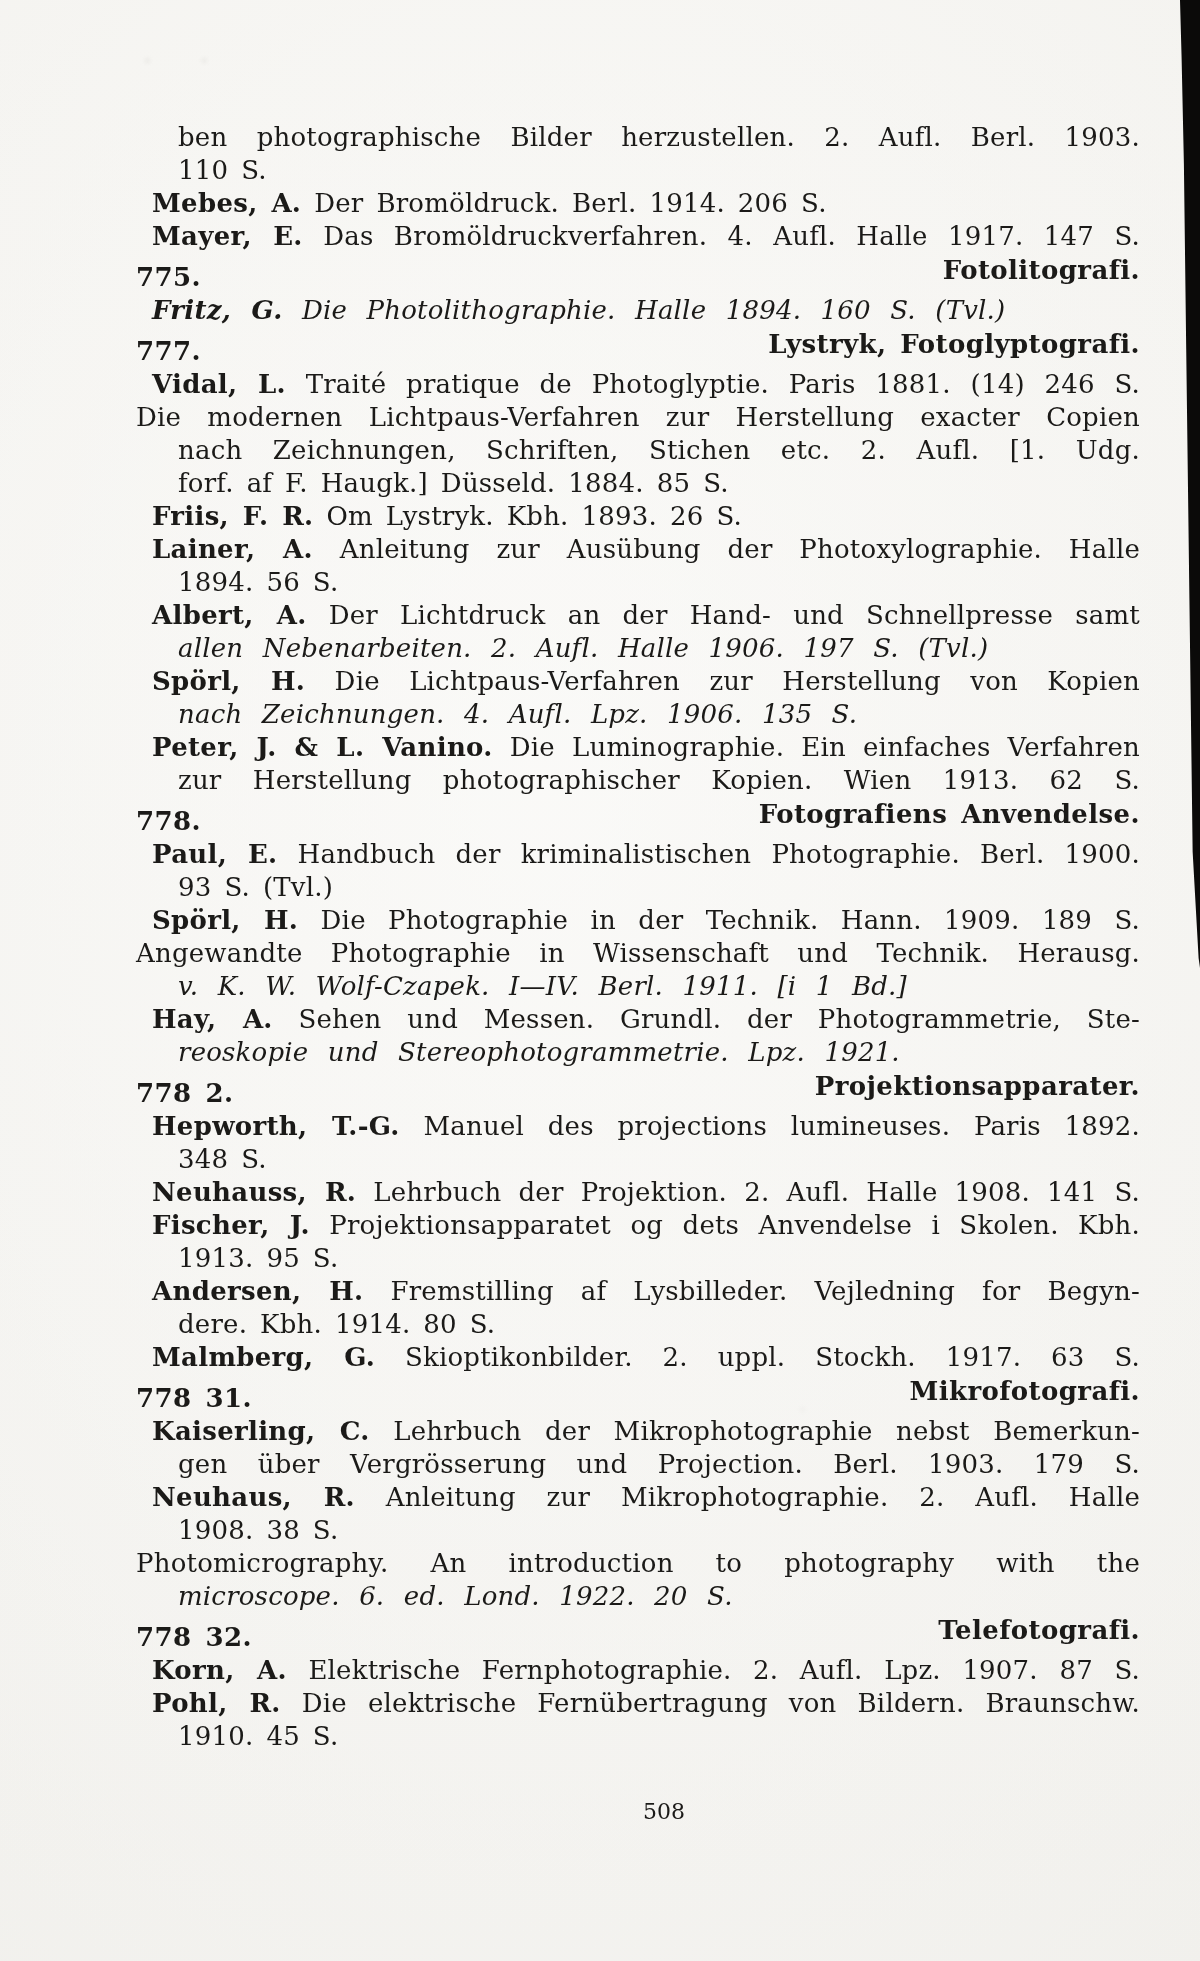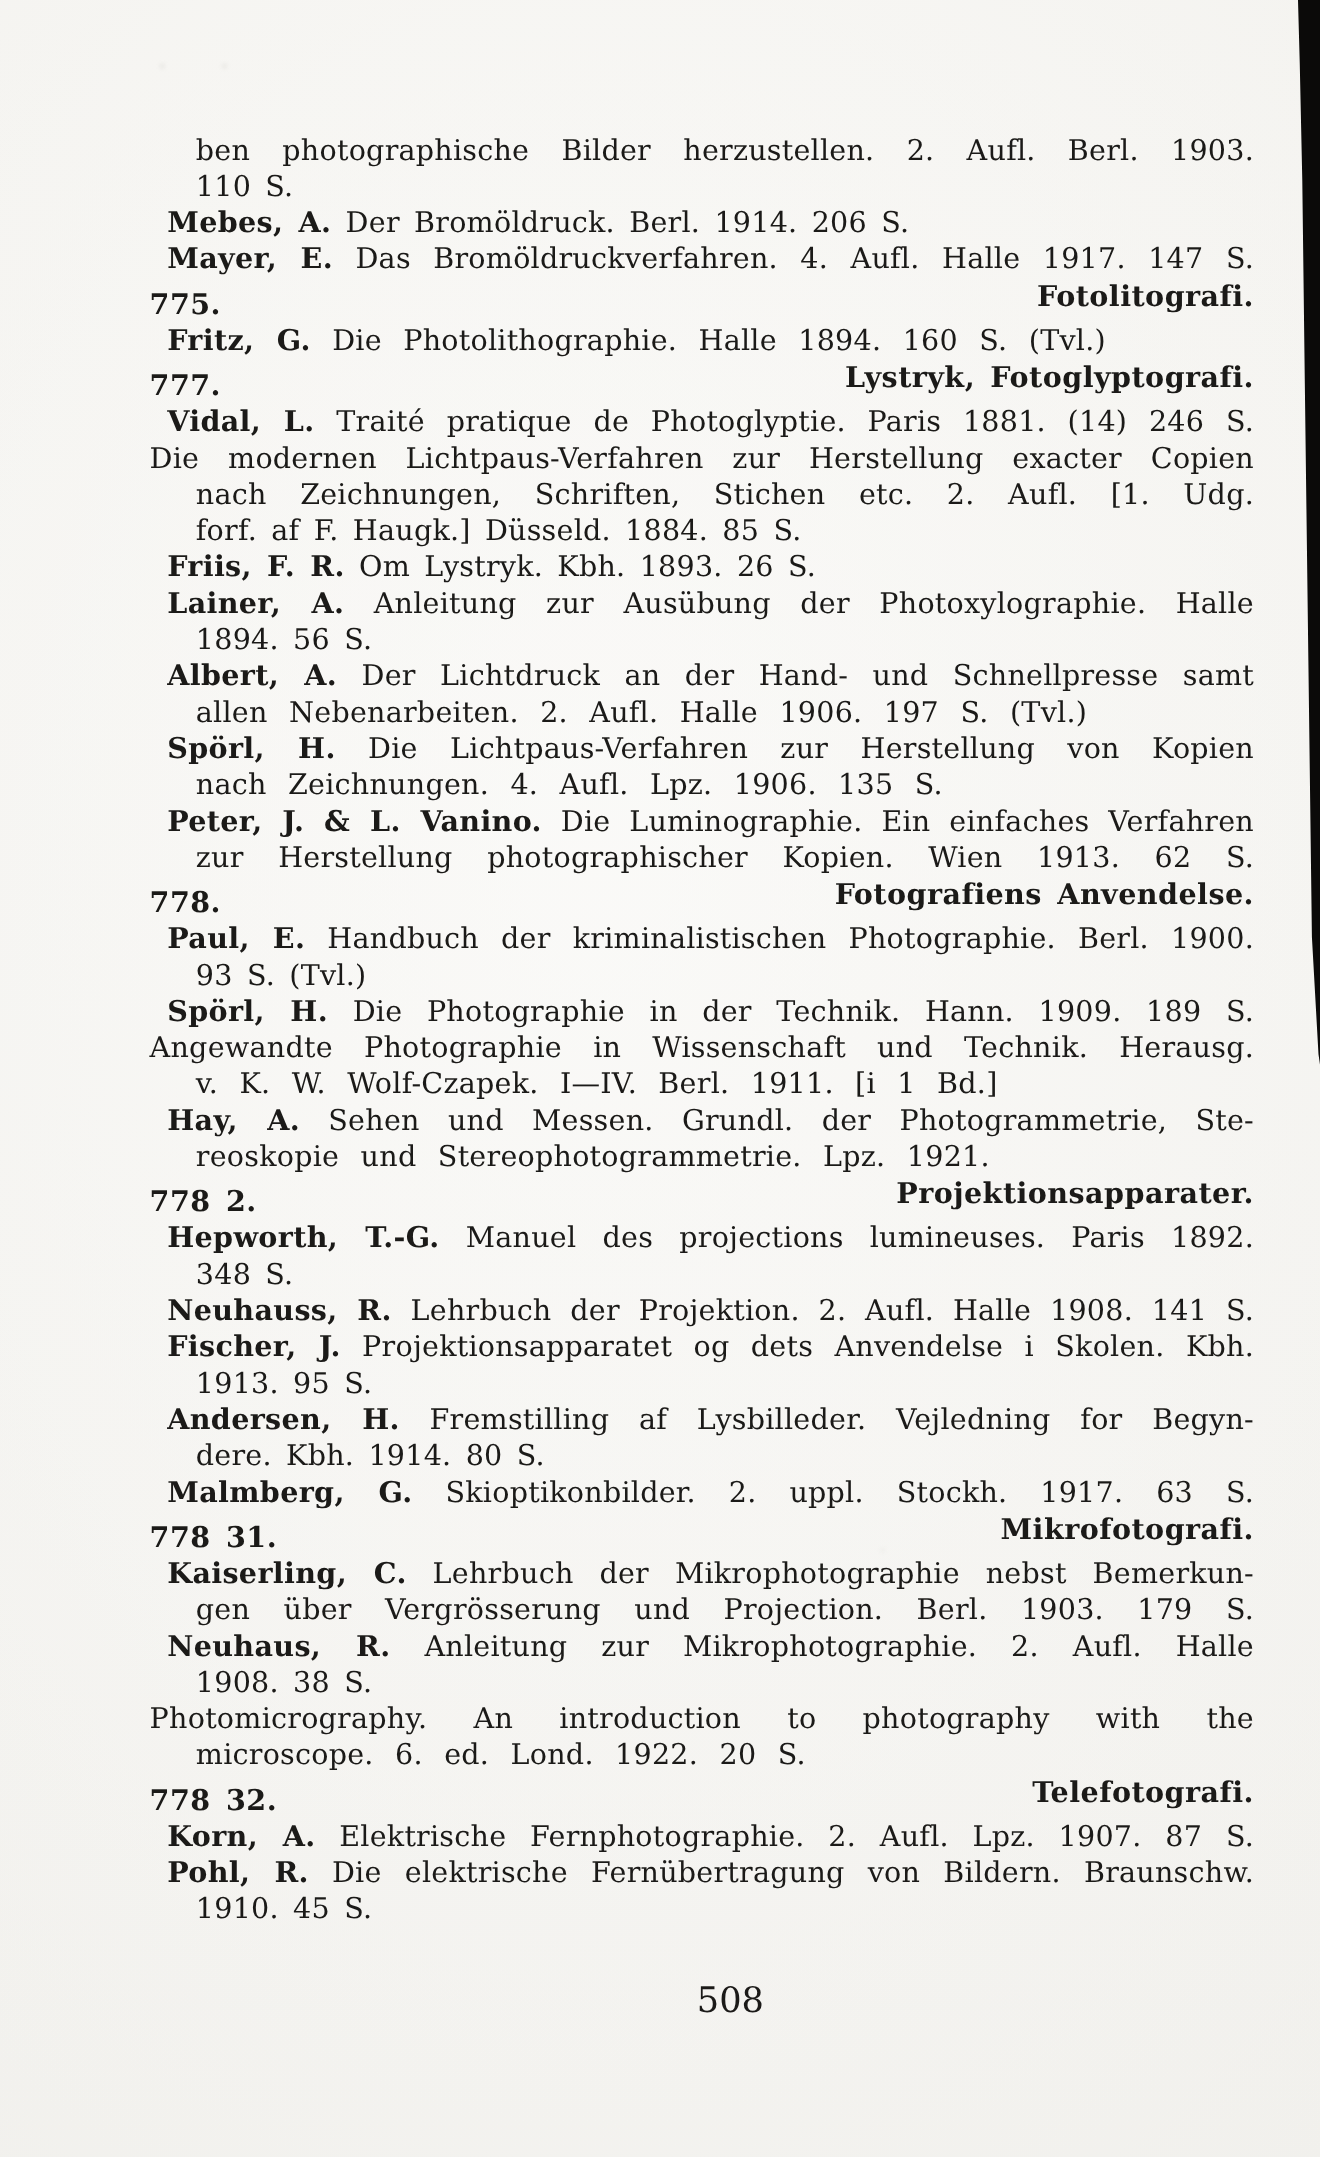--- a/index.html
+++ b/index.html
@@ -28,30 +28,30 @@
     position:absolute;top:0;right:0;width:23px;height:968px;background:#0b0a09;
     clip-path:polygon(13% 0,100% 0,100% 100%,94% 99%,68% 88%,54% 62%,40% 36%,30% 17%,20% 6%);
   }
   .text-block{position:absolute;left:136px;top:121px;width:1004px;}
   .line{
     font-size:26px;line-height:33px;height:33px;
     word-spacing:4.5px;letter-spacing:.2px;white-space:normal;
   }
   .line.indent{padding-left:42px;}
   .line.j{text-align:justify;text-align-last:justify;}
-  .line.w{word-spacing:11px;}
+  .line.w{word-spacing:11px;font-style:italic;}
   .author{font-weight:bold;letter-spacing:.3px;margin-left:16px;}
   .line.section{
     display:flex;justify-content:space-between;align-items:center;
     font-weight:bold;margin-top:8px;letter-spacing:.4px;gap:38px;
   }
   .line.section .sec-title{transform:translateY(-7px);}
   .page-number{
     position:absolute;top:1799px;left:136px;width:1004px;
-    text-align:center;padding-left:26px;font-size:32px;
+    text-align:center;padding-left:26px;font-size:22px;
   }
 </style>
 </head>
 <body>
 
 <div class="sheet"></div>
 
 <div class="ghost g1">·   ·</div>
 <div class="ghost g2">·</div>
 <div class="ghost g3">·</div>

